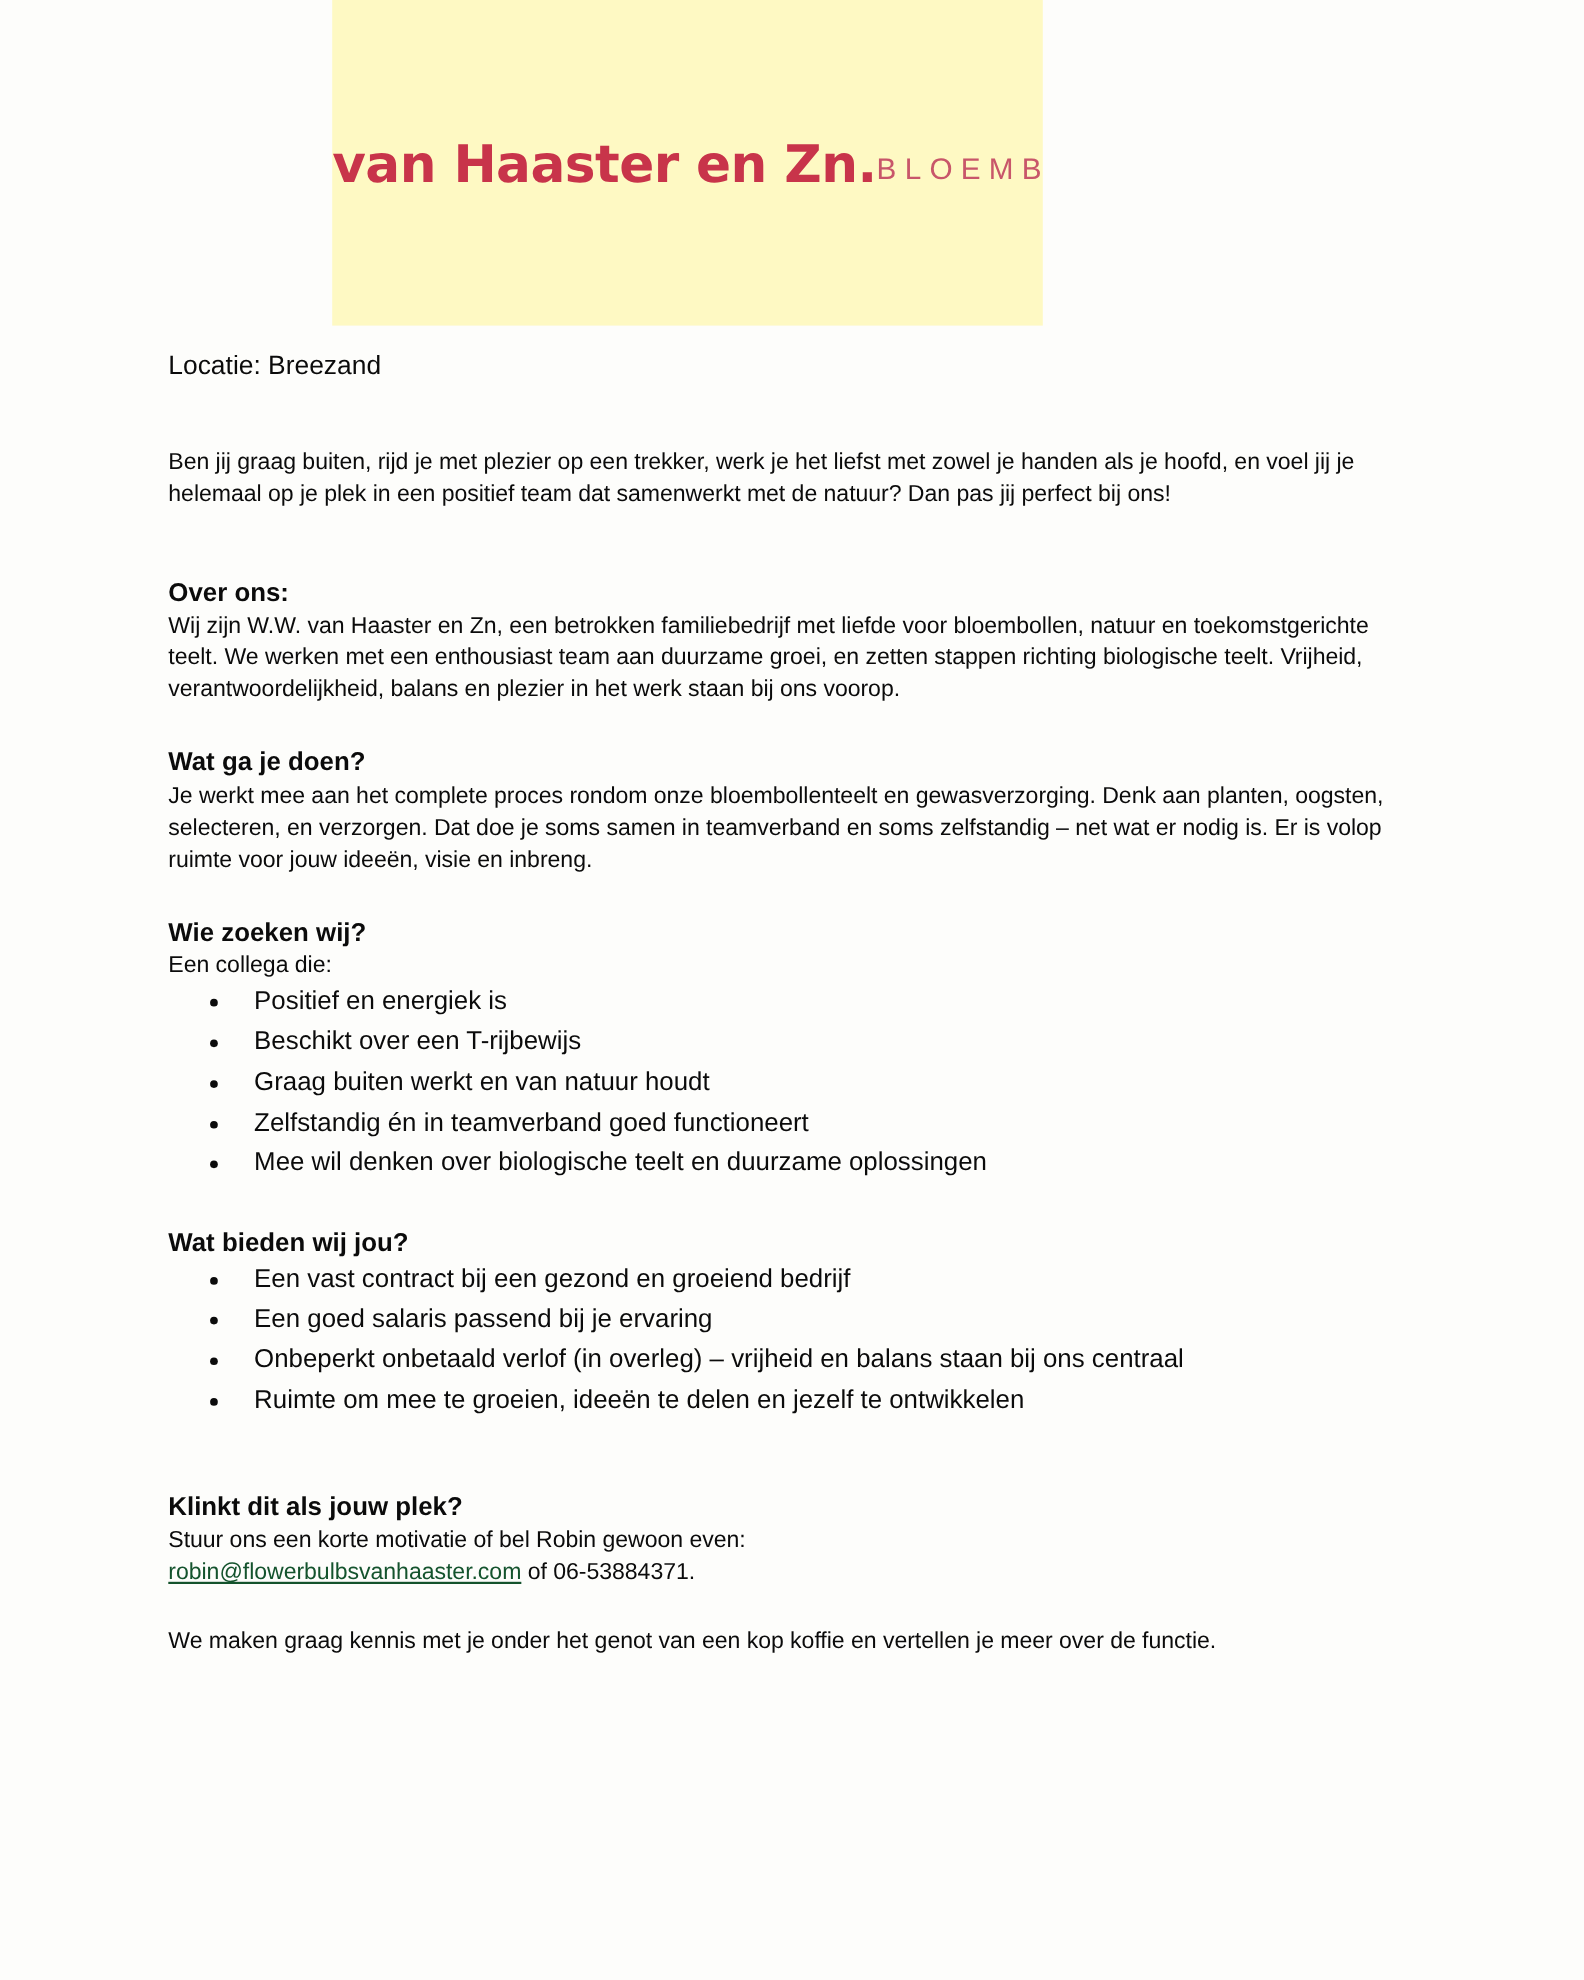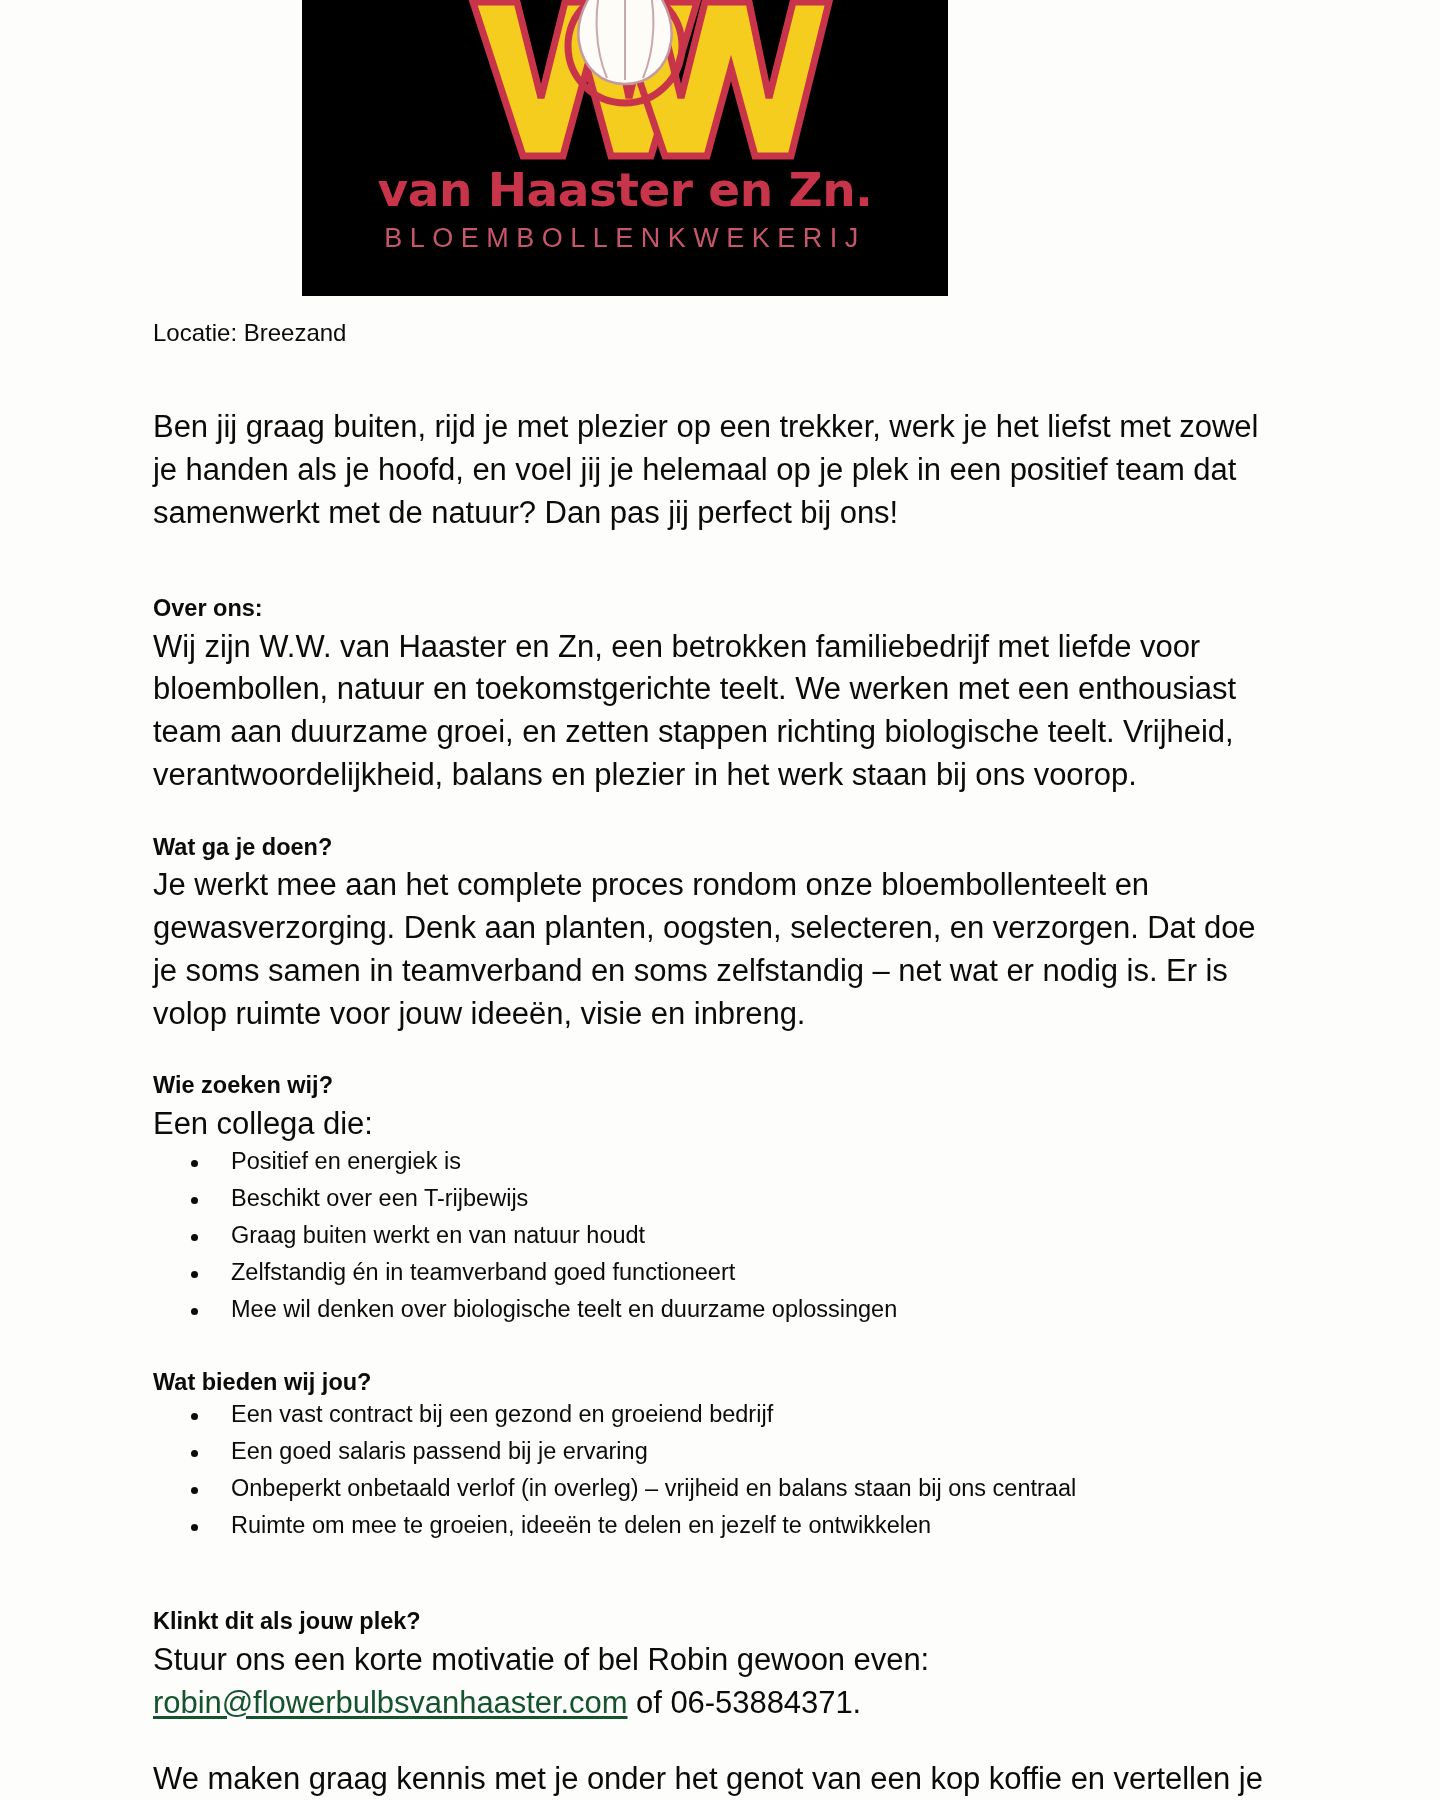--- a/index.html
+++ b/index.html
@@ -27,23 +27,23 @@
     background: #fdfdfb;
   }
 
   
   .logo-wrap {
     position: absolute;
     left: 302px;
     top: 0px;
     width: 646px;
     height: 296px;
-    background: #000000;
+    background: #fef9c3;
     display: flex;
-    flex-direction: column;
+    flex-direction: row;
     align-items: center;
     justify-content: flex-start;
     overflow: hidden;
   }
   .logo-mark {
     position: relative;
     width: 420px;
     height: 170px;
     margin-top: -6px;
   }
@@ -89,21 +89,21 @@
   }
   .subtitle {
     font-size: 24px;
     font-weight: 400;
     line-height: 1.25;
     margin: 0;
     padding-right: 40px;
   }
 
   p.body {
-    font-size: 31px;
+    font-size: 21px;
     line-height: 1.38;
     margin: 0;
     letter-spacing: -0.05px;
   }
   .gap-lg { height: 58px; }
   .gap-md { height: 34px; }
 
   h2.section {
     font-size: 23.5px;
     font-weight: 700;

